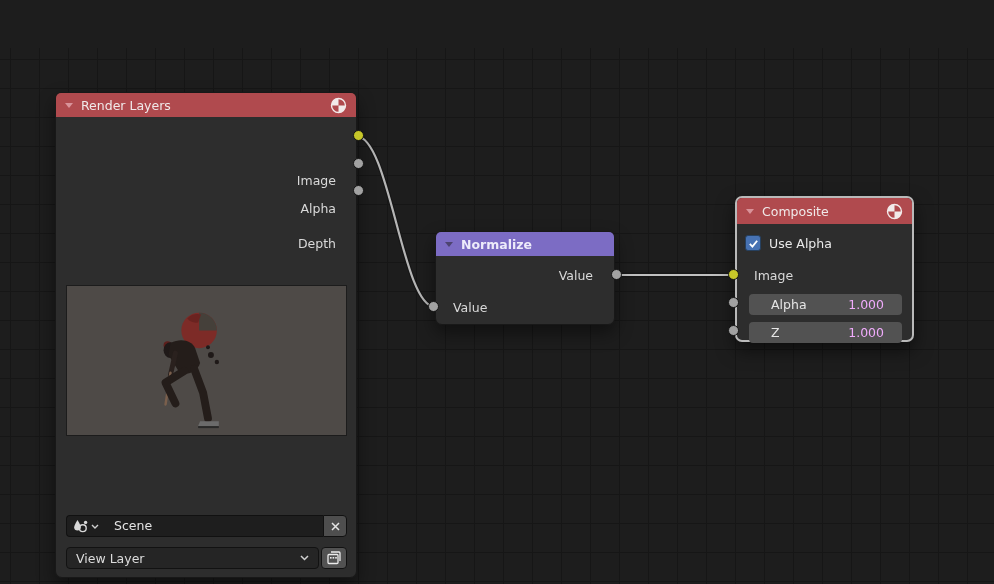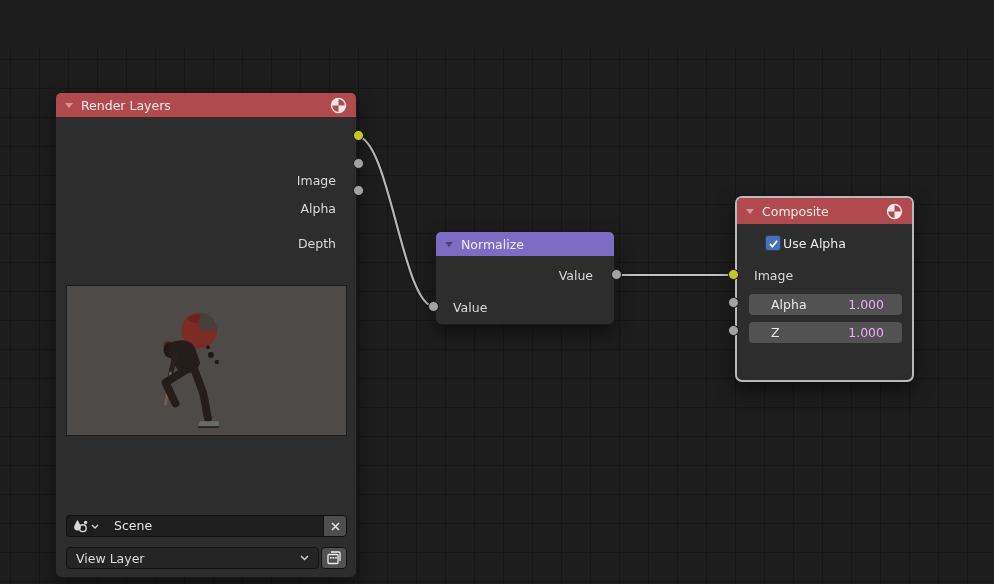--- a/index.html
+++ b/index.html
@@ -26,21 +26,21 @@
   }
   .node.active { border:2px solid #b9b9b9; box-shadow:0 8px 18px rgba(0,0,0,0.55); }
 
   .node-header {
     display:flex; align-items:center; gap:8px;
     height:24px; padding:0 9px;
     border-radius:5px 5px 0 0;
     font-size:12.5px; color:#f0e9e9;
   }
   .hdr-red { background:#b04a4e; }
-  .hdr-purple { background:#7c6cc4; color:#edebfa; }
+  .hdr-purple { background:#7c6cc4; color:#edebfa;font-weight:bold; }
   .tri { width:0; height:0; border-left:4.5px solid transparent; border-right:4.5px solid transparent; border-top:5.5px solid #d9939a; flex:0 0 auto; }
   .hdr-purple .tri { border-top-color:#4d4470; }
   .node-title { flex:1; white-space:nowrap; }
   .hdr-icon { flex:0 0 auto; display:flex; }
 
   .label { position:absolute; font-size:12.5px; color:#d9d9d9; line-height:22px; height:22px; white-space:nowrap; }
   .r { text-align:right; }
 
   .socket {
     position:absolute; width:11px; height:11px; border-radius:50%;
@@ -73,21 +73,21 @@
     display:flex; align-items:center; padding:0 9px; gap:6px;
     color:#dcdcdc; font-size:12.5px;
   }
   .dropdown .dd-label { flex:1; }
   .sq-btn {
     width:26px; margin-left:2px; background:#525252; border:1px solid #121212; border-radius:4px;
     display:flex; align-items:center; justify-content:center;
   }
 
   
-  .checkrow { position:absolute; left:28px; top:37px; display:flex; align-items:center; gap:2px; }
+  .checkrow { position:absolute; left:8px; top:37px; display:flex; align-items:center; gap:8px; }
   .checkbox {
     width:16px; height:16px; background:#4772b3; border:1px solid #26405f; border-radius:3px;
     display:flex; align-items:center; justify-content:center;
   }
   .checklabel { font-size:12.5px; color:#e9e9e9; }
   .valfield {
     position:absolute; left:12px; width:153px; height:21px;
     background:#525252; border-radius:4px;
   }
   .valfield .vl { position:absolute; left:22px; top:0; line-height:21px; font-size:12.5px; color:#e6e6e6; }
@@ -196,21 +196,21 @@
     <div class="node-header hdr-purple">
       <span class="tri"></span>
       <span class="node-title">Normalize</span>
     </div>
     <div class="label r" style="right:21px; top:33px;">Value</div>
     <span class="socket sock-gray" style="right:-8px; top:37px;"></span>
     <div class="label" style="left:17px; top:65px;">Value</div>
     <span class="socket sock-gray" style="left:-8px; top:69px;"></span>
   </div>
 
-  <div class="node active" style="left:735px; top:148px; width:179px; height:186px;">
+  <div class="node active" style="left:735px; top:148px; width:179px; height:146px;">
     <div class="node-header hdr-red" style="height:26px;">
       <span class="tri"></span>
       <span class="node-title">Composite</span>
       <span class="hdr-icon">
         <svg width="17" height="17" viewBox="0 0 17 17">
           <circle cx="8.5" cy="8.5" r="7" fill="none" stroke="#f2eaea" stroke-width="1.4"></circle>
           <path d="M8.5,1.5 A7,7 0 0 0 1.5,8.5 L8.5,8.5 Z" fill="#f2eaea"></path>
           <path d="M15.5,8.5 A7,7 0 0 1 8.5,15.5 L8.5,8.5 Z" fill="#f2eaea"></path>
         </svg>
       </span>

